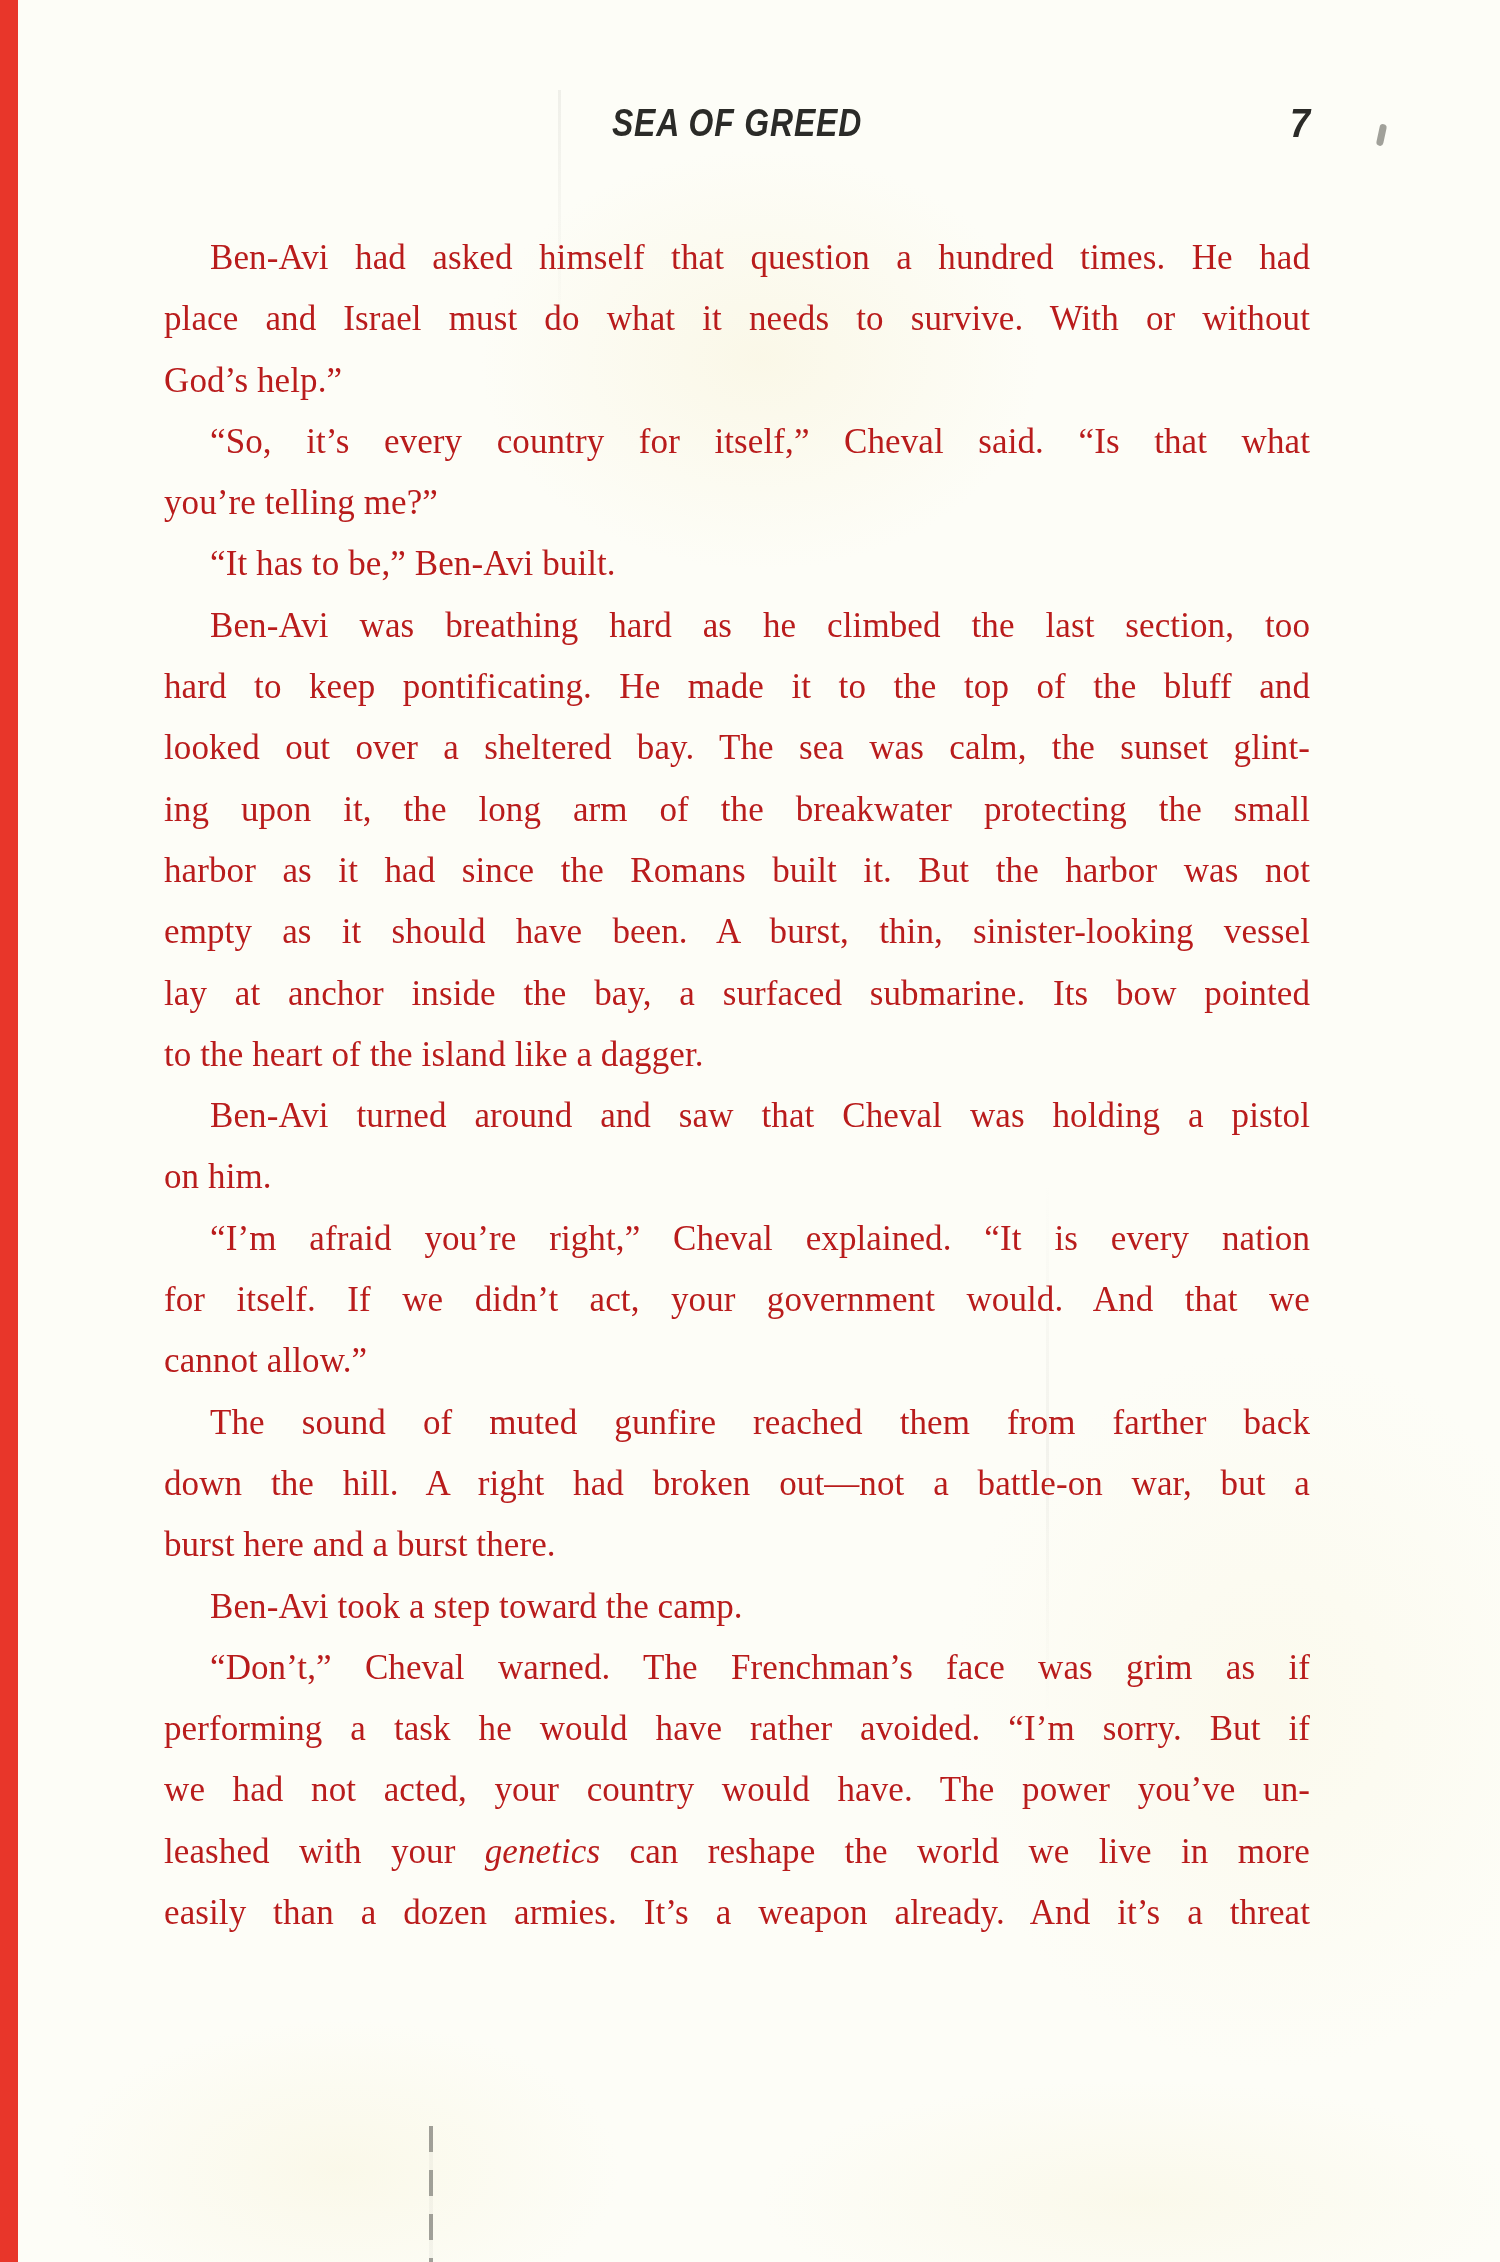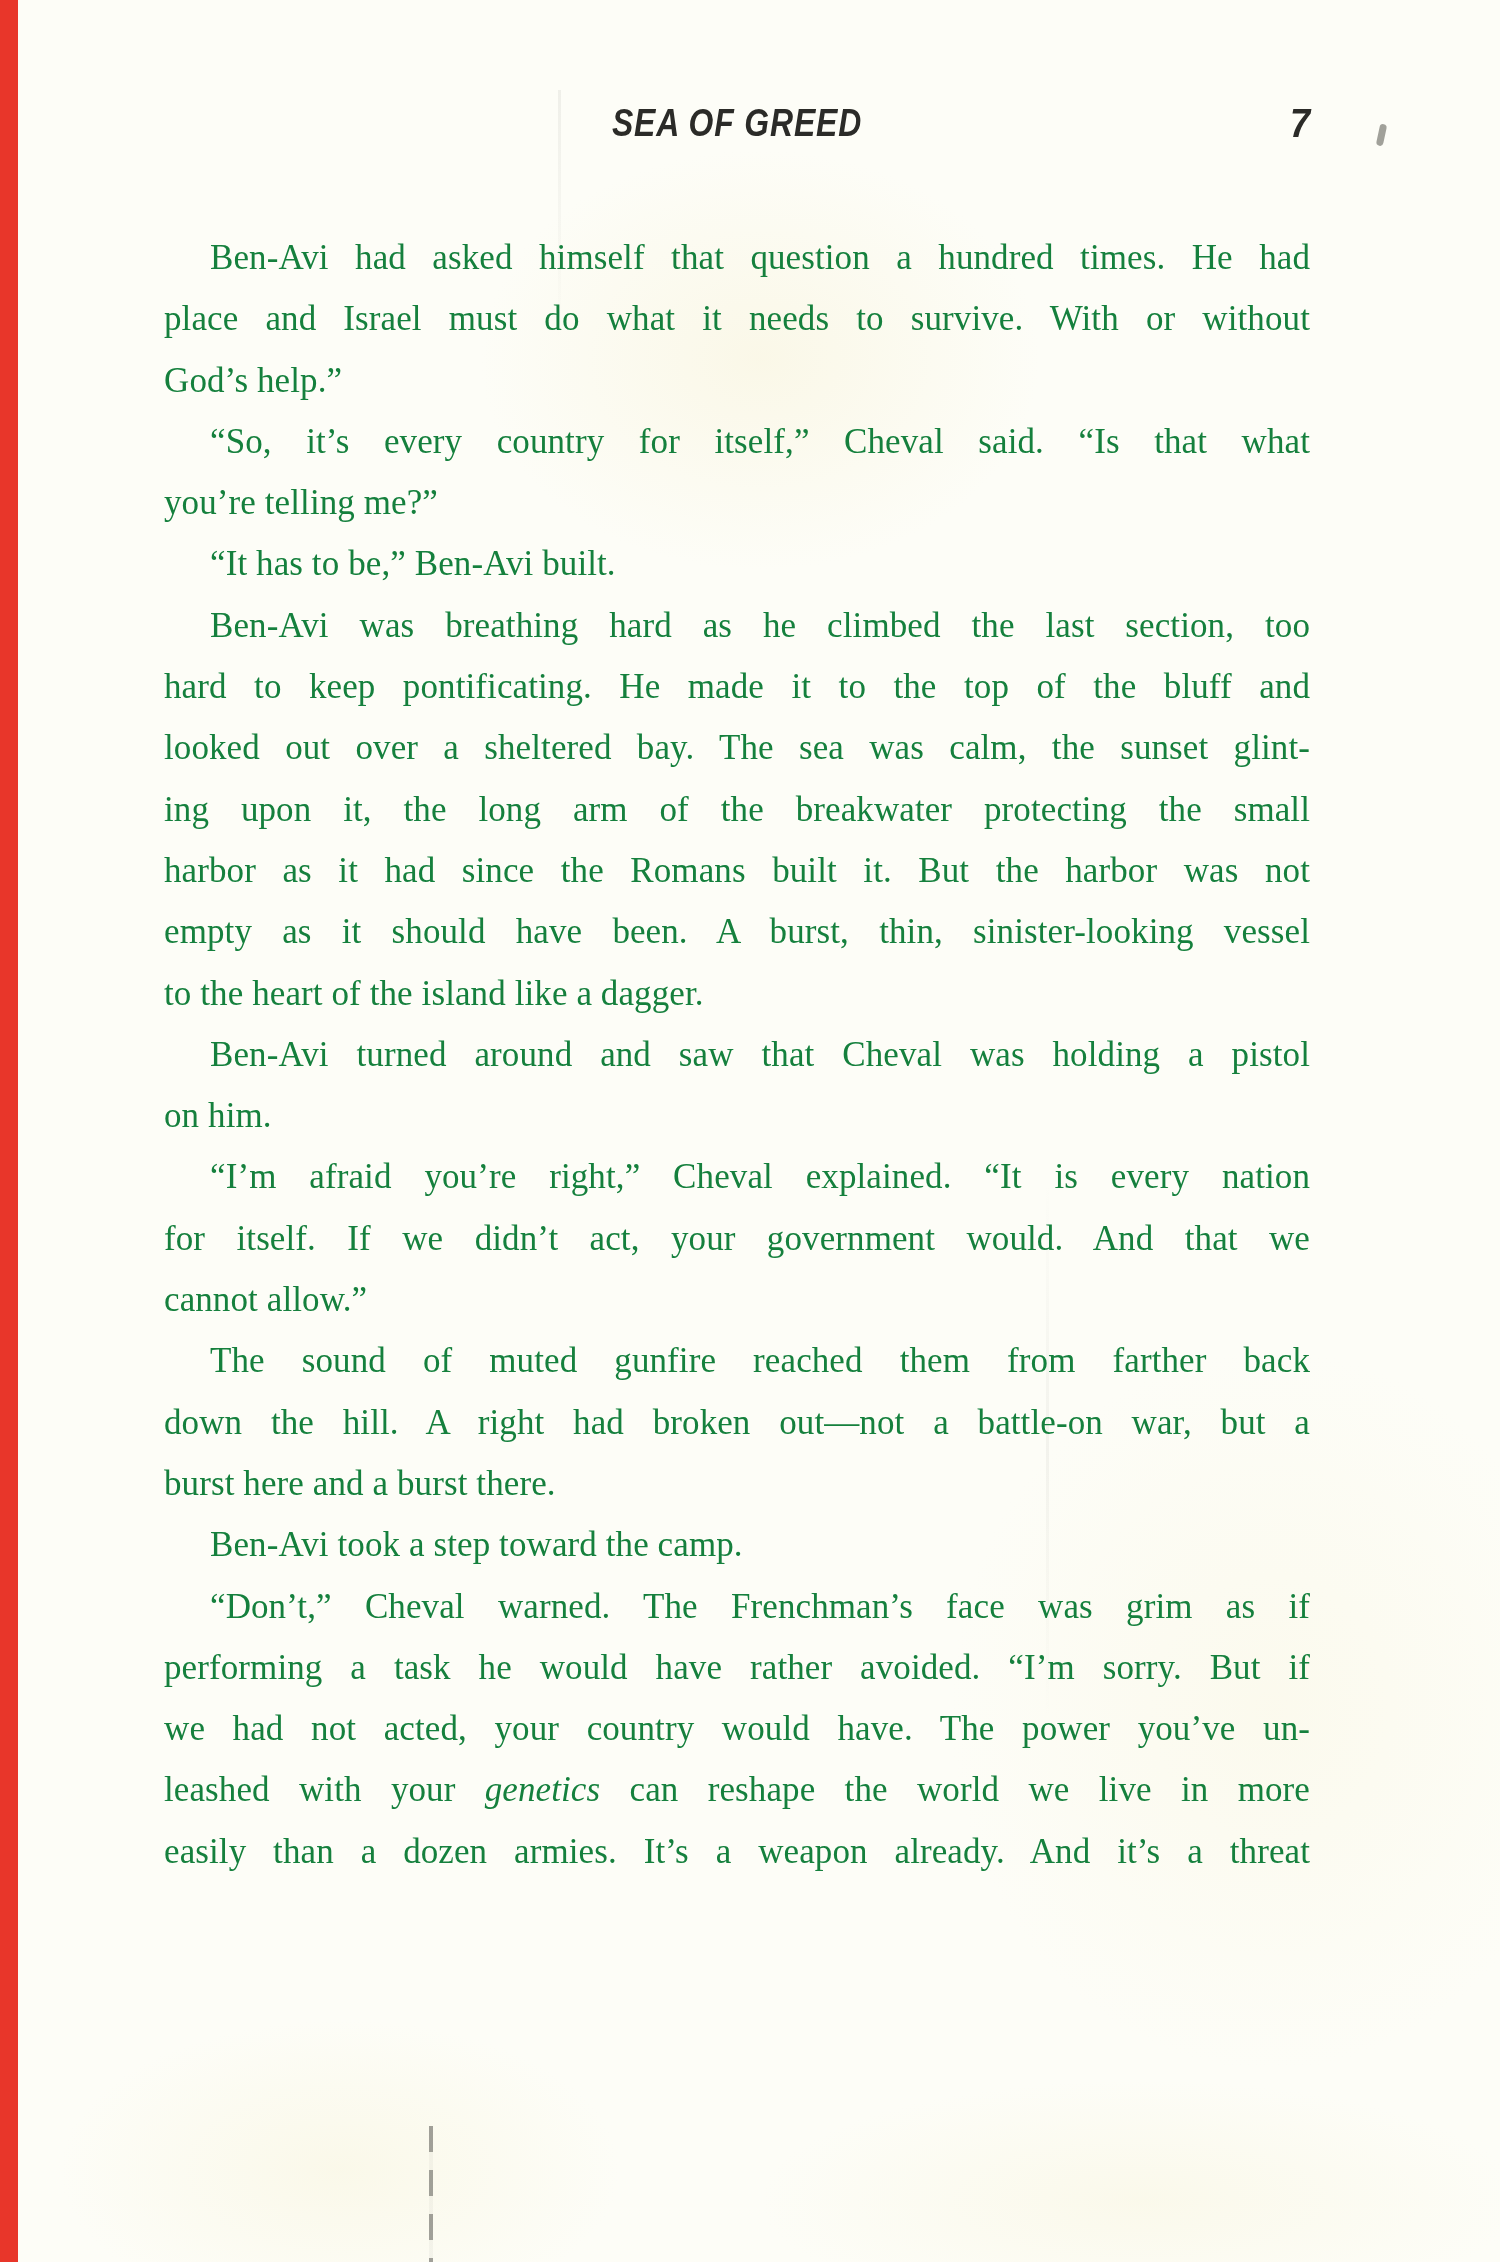--- a/index.html
+++ b/index.html
@@ -115,33 +115,34 @@
 <div class="crease c1"></div>
 <div class="crease c2"></div>
 <div class="crease c3"></div>
 <div class="speck"></div>
 
 <div class="edge-strip" style="background: rgb(232, 54, 42);"></div>
 
 <div class="header-title">SEA OF GREED</div>
 <div class="folio">7</div>
 
-<div class="page-body" style="color: #15803d;">
+<div class="page-body" style="color: #b91c1c;">
     <div class="line indent">Ben-Avi had asked himself that question a hundred times. He had</div>
     <div class="line">place and Israel must do what it needs to survive. With or without</div>
     <div class="line end">God’s help.”</div>
     <div class="line indent">“So, it’s every country for itself,” Cheval said. “Is that what</div>
     <div class="line end">you’re telling me?”</div>
     <div class="line indent end">“It has to be,” Ben-Avi built.</div>
     <div class="line indent">Ben-Avi was breathing hard as he climbed the last section, too</div>
     <div class="line">hard to keep pontificating. He made it to the top of the bluff and</div>
     <div class="line">looked out over a sheltered bay. The sea was calm, the sunset glint-</div>
     <div class="line">ing upon it, the long arm of the breakwater protecting the small</div>
     <div class="line">harbor as it had since the Romans built it. But the harbor was not</div>
     <div class="line">empty as it should have been. A burst, thin, sinister-looking vessel</div>
+    <div class="line">lay at anchor inside the bay, a surfaced submarine. Its bow pointed</div>
     <div class="line end">to the heart of the island like a dagger.</div>
     <div class="line indent">Ben-Avi turned around and saw that Cheval was holding a pistol</div>
     <div class="line end">on him.</div>
     <div class="line indent">“I’m afraid you’re right,” Cheval explained. “It is every nation</div>
     <div class="line">for itself. If we didn’t act, your government would. And that we</div>
     <div class="line end">cannot allow.”</div>
     <div class="line indent">The sound of muted gunfire reached them from farther back</div>
     <div class="line">down the hill. A right had broken out—not a battle-on war, but a</div>
     <div class="line end">burst here and a burst there.</div>
     <div class="line indent end">Ben-Avi took a step toward the camp.</div>

